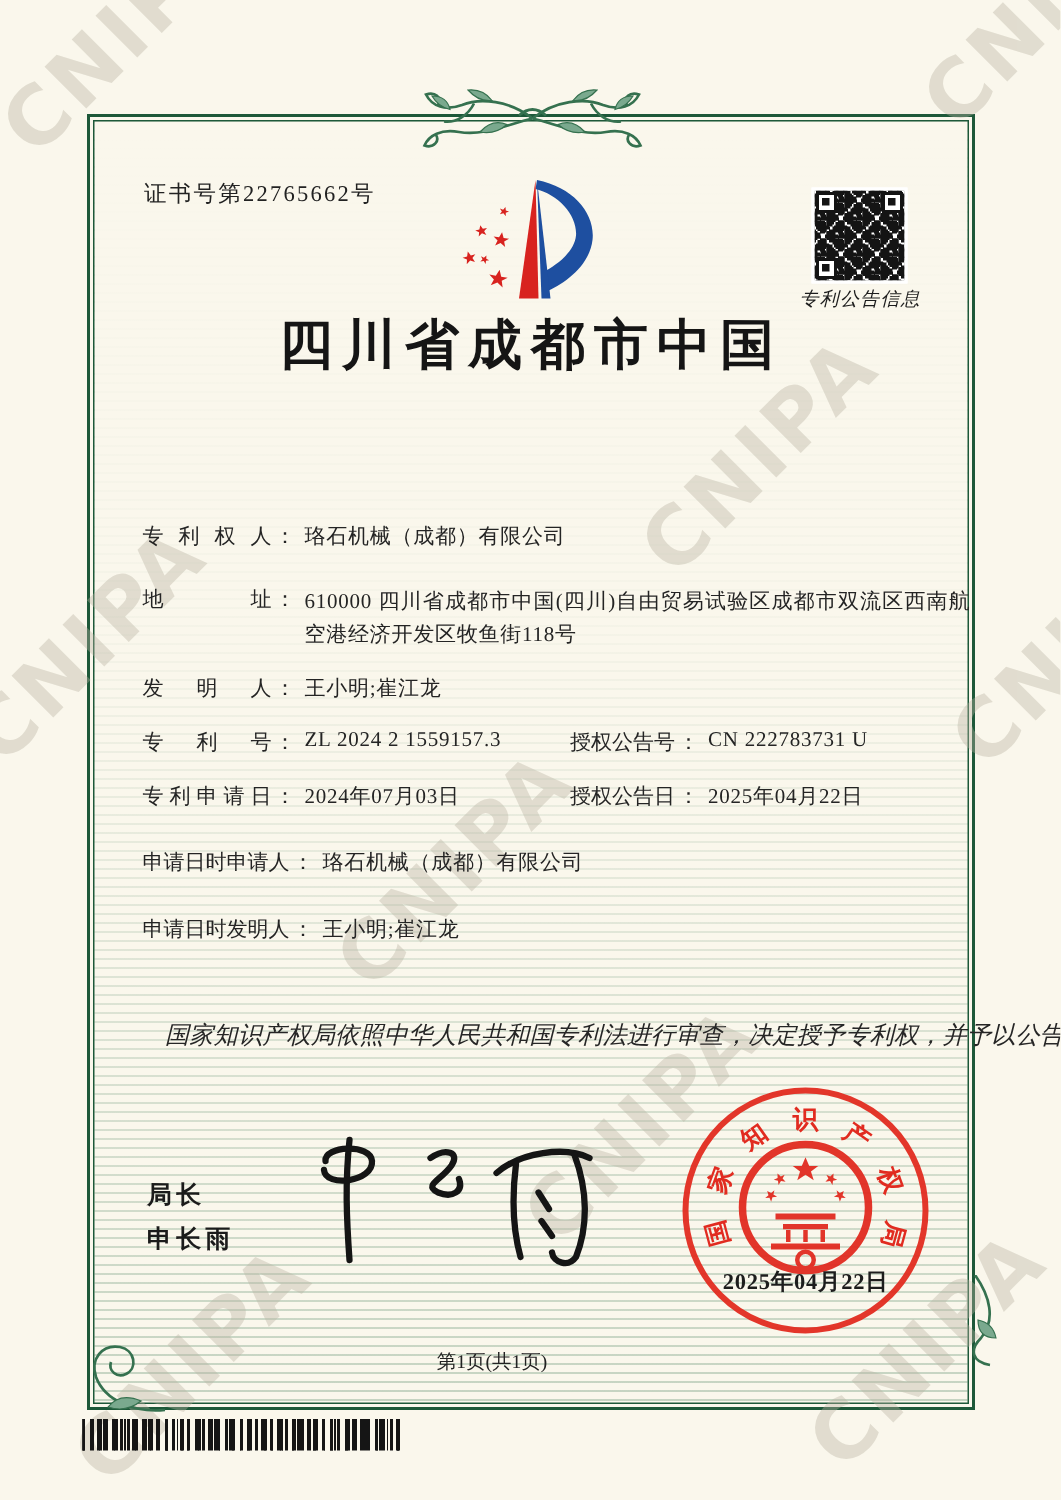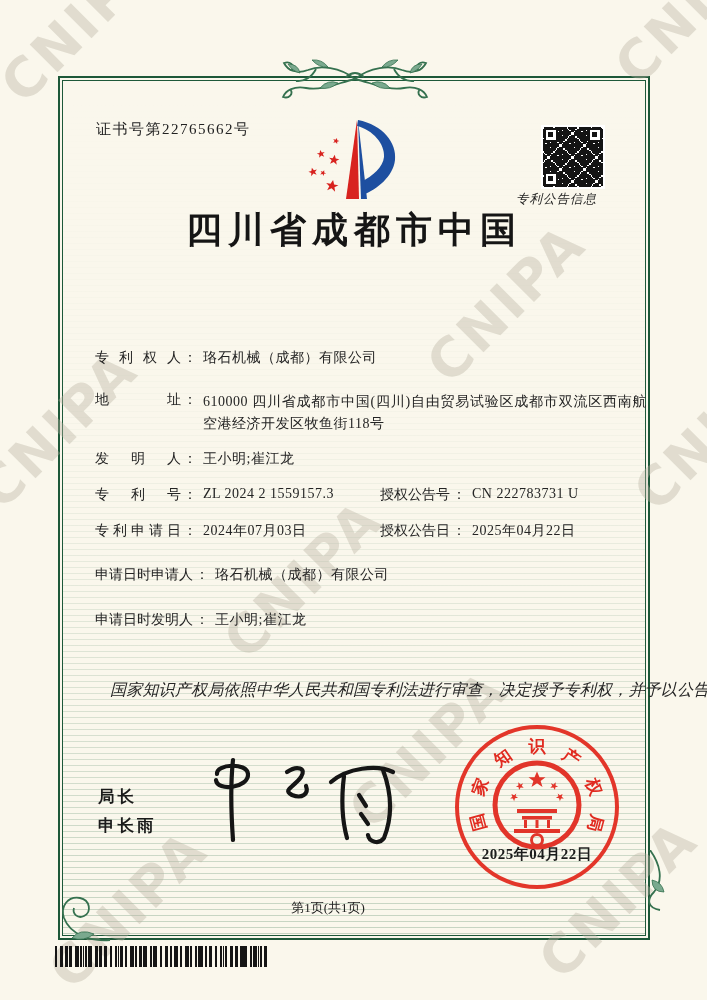--- a/index.html
+++ b/index.html
@@ -28,21 +28,21 @@
 
   .qr{position:absolute;left:541px;top:125px;width:64px;height:64px;background:#fff;border:2px solid #fff;box-sizing:border-box;
       background-image:
         repeating-conic-gradient(#141414 0% 25%, rgba(0,0,0,0) 0% 50%),
         repeating-conic-gradient(#141414 0% 25%, rgba(0,0,0,0) 0% 50%),
         repeating-conic-gradient(#141414 0% 25%, rgba(0,0,0,0) 0% 50%);
       background-size:8px 8px,12px 12px,6px 6px;background-position:0 0,2px 3px,1px 2px;}
   .qr-f{position:absolute;width:14px;height:14px;border:2.5px solid #141414;background:#fff;box-sizing:border-box;}
   .qr-f::after{content:"";position:absolute;left:2px;top:2px;width:5px;height:5px;background:#141414;}
   .qr-f.tl{left:1px;top:1px}.qr-f.tr{right:1px;top:1px}.qr-f.bl{left:1px;bottom:1px}
-  .qr-cap{position:absolute;left:516px;top:191px;width:115px;text-align:left;font-size:12.5px;
+  .qr-cap{position:absolute;left:516px;top:191px;width:115px;text-align:center;font-size:12.5px;
       font-style:italic;color:#1c1c1c;letter-spacing:1px;}
 
   .title{position:absolute;left:58px;width:592px;top:206px;text-align:center;font-size:36px;font-weight:bold;
       letter-spacing:6px;color:#151515;}
 
   .row{position:absolute;left:95px;white-space:nowrap;font-size:14px;color:#242424;}
   .row-r{left:380px;}
   .lbl{display:inline-block;width:86px;text-align:justify;text-align-last:justify;vertical-align:top;}
   .lbl-n{display:inline-block;vertical-align:top;}
   .colon{display:inline-block;margin:0 6px 0 2px;vertical-align:top;}

